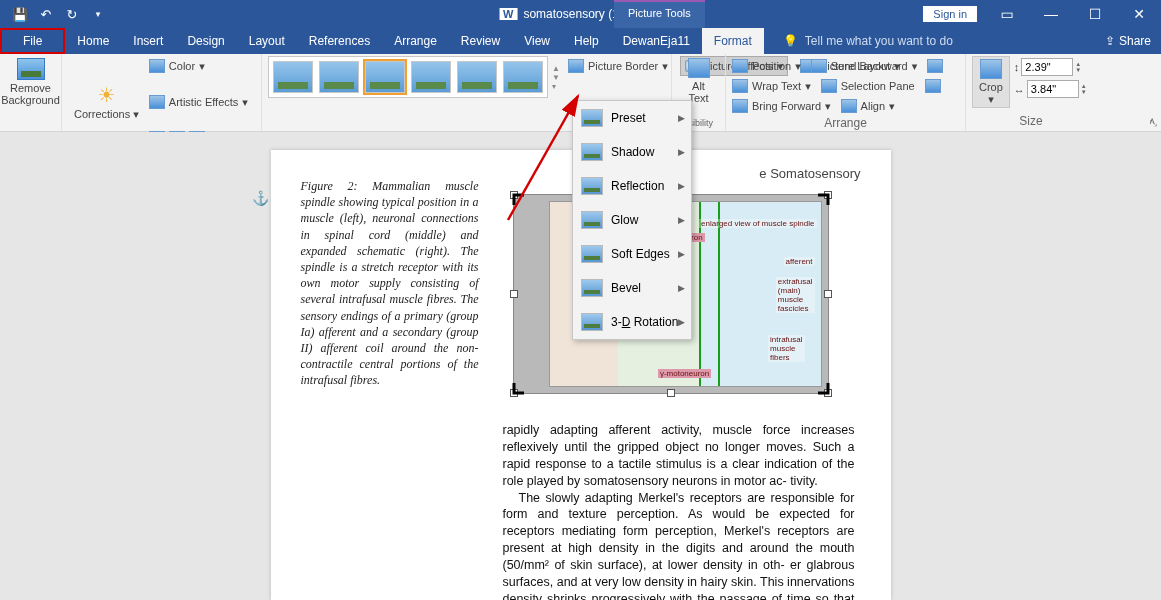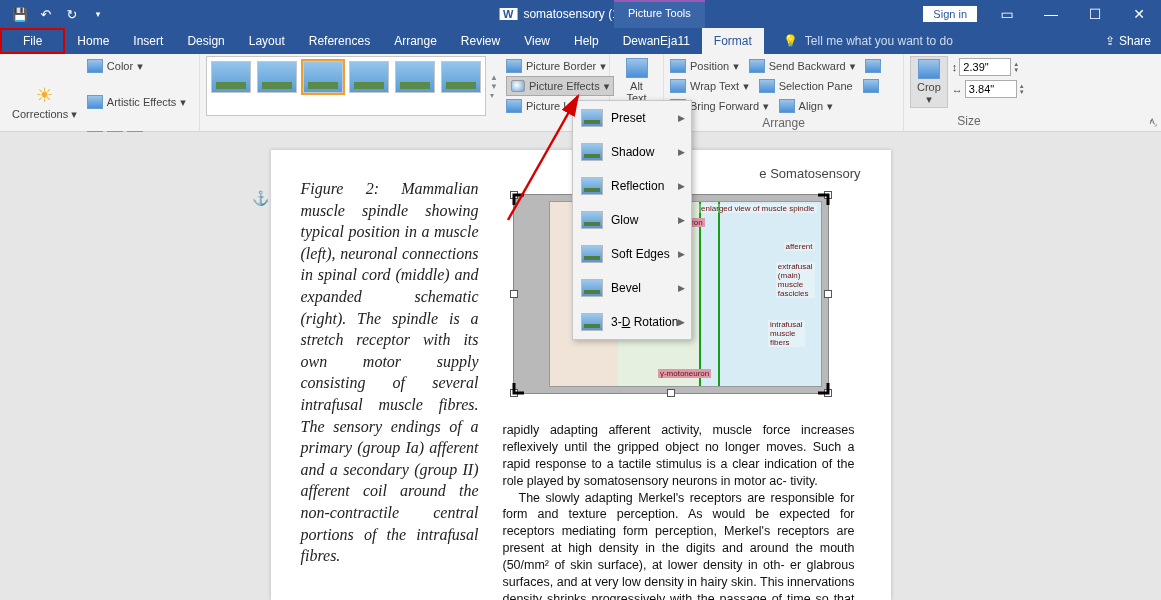--- a/index.html
+++ b/index.html
@@ -26,39 +26,39 @@
 .group-label { text-align: center; color: #666; font-size: 12px; padding-bottom: 1px; }
 .big-btn { display: flex; flex-direction: column; align-items: center; justify-content: center; gap: 2px; padding: 2px 6px; text-align: center; line-height: 1.1; }
 .icon-box { width: 28px; height: 22px; background: linear-gradient(#8ec5eb, #4a90d9); border: 1px solid #3a7bbf; position: relative; }
 .icon-box::after { content: ""; position: absolute; left: 3px; right: 3px; bottom: 2px; height: 6px; background: #4a7a3a; }
 .row { display: flex; align-items: center; gap: 4px; height: 20px; }
 .small-icon { width: 16px; height: 14px; background: linear-gradient(#9ec5e8,#4a90d9); border: 1px solid #6a9dcf; }
 .styles-gallery { display: flex; gap: 6px; padding: 4px; background: #fff; border: 1px solid #c7c7c7; }
 .style-thumb { width: 40px; height: 32px; background: linear-gradient(#95c5ec, #5a9cd6); border: 1px solid #c7c7c7; position: relative; }
 .style-thumb::after { content:""; position:absolute; left:4px; right:4px; bottom:3px; height:7px; background:#5a8a4a; }
 .style-thumb.sel { outline: 2px solid #f0a030; }
-.pic-opts { display: flex; flex-direction: column; gap: 0; padding-left: 4px; justify-content: space-between; }
+.pic-opts { display: flex; flex-direction: row; gap: 12px; padding-left: 4px; justify-content: space-between; }
 .opt-row { display: flex; align-items: center; gap: 4px; height: 20px; white-space: nowrap; }
 .opt-row.active { background: #cfcfcf; border: 1px solid #a9a9a9; padding: 0 4px; }
 .fx-icon { width:14px; height:12px; background: radial-gradient(circle at 40% 40%, #fff, #6aa0d8); border:1px solid #999; border-radius:2px; }
 .collapse-caret { position: absolute; right: 6px; bottom: 4px; color: #666; font-size: 10px; }
 .dim-input { width: 52px; height: 18px; border: 1px solid #ababab; background: #fff; font-size: 11px; padding: 0 3px; }
 
 .doc-area { position: absolute; top: 132px; left: 0; right: 0; bottom: 0; background: #e6e6e6; display: flex; justify-content: center; overflow: hidden; }
 .page { background: #fff; width: 620px; margin-top: 18px; padding: 28px 30px 10px 30px; box-shadow: 0 0 4px rgba(0,0,0,0.2); position: relative; }
 .pagemark { position: absolute; left: -18px; top: 40px; color: #5a7fb0; font-size: 14px; }
 .heading-partial { position: absolute; right: 30px; top: 16px; font-size: 13px; color: #444; }
-.caption { font-family: Georgia, serif; font-style: italic; font-size: 16px; text-align: justify; width: 178px; color: #222; line-height: 1.35; }
+.caption { font-family: Georgia, serif; font-style: italic; font-size: 12px; text-align: justify; width: 178px; color: #222; line-height: 1.35; }
 .image-sel { position: absolute; left: 242px; top: 44px; width: 316px; height: 200px; border: 1px solid #888; background: #b9b9b9; }
 .handle { position: absolute; width: 8px; height: 8px; border: 1px solid #555; background: #fff; }
 .crop { position: absolute; width: 14px; height: 14px; }
 .rot { position: absolute; left: 50%; top: -18px; width: 10px; height: 10px; border: 1px solid #666; border-radius: 50%; background: #fff; transform: translateX(-50%); }
 .inner-img { position: absolute; left: 35px; top: 6px; right: 6px; bottom: 6px; background: linear-gradient(90deg,#f0e4d8 25%, #e5f0e0 25% 55%, #d8ecf5 55%); border:1px solid #999; overflow:hidden; }
 .inner-img .vline { position:absolute; top:0; bottom:0; width:2px; background:#1a9e1a; }
-.inner-img .lbl { position:absolute; font-size:8px; color:#611; background:rgba(255,255,255,0.3); padding:0 2px; }
+.inner-img .lbl { position:absolute; font-size:8px; color:#611; background:rgba(255,255,255,0.3); padding:0 2px;margin-top:15px; }
 .body-text { position: absolute; left: 232px; top: 272px; width: 352px; font-family: Georgia, serif; font-size: 12.5px; text-align: justify; line-height: 1.35; color: #111; }
 .body-text p { margin-bottom: 0; }
 .indent { text-indent: 16px; }
 
 .fx-menu { position: absolute; left: 572px; top: 100px; width: 120px; background: #f3f3f3; border: 1px solid #c7c7c7; box-shadow: 2px 2px 6px rgba(0,0,0,0.25); z-index: 50; font-size: 12px; }
 .fx-item { display: flex; align-items: center; gap: 8px; padding: 8px 8px; position: relative; }
 .fx-thumb { width: 22px; height: 18px; background: linear-gradient(#9ec9ec,#5696d3); border:1px solid #bbb; position:relative; }
 .fx-thumb::after { content:""; position:absolute; left:2px; right:2px; bottom:2px; height:4px; background:#4f7d40; }
 .fx-arrow { position: absolute; right: 6px; color: #666; font-size: 9px; }
 
@@ -105,20 +105,27 @@
     <span>💡</span>
     <span>Tell me what you want to do</span>
   </div>
   <div class="share">
     <span>⇪</span>
     <span>Share</span>
   </div>
 </div>
 
 <div class="ribbon">
+  <div class="ribbon-group" style="width:62px">
+    <div class="big-btn">
+      <div class="icon-box"></div>
+      <span style="white-space:pre-line">Remove
+Background</span>
+    </div>
+  </div>
   <div class="ribbon-group" style="width:200px">
     <div style="display:flex;gap:4px">
       <div class="big-btn">
         <span style="font-size:20px;color:#f0b030">☀</span>
         <span><span>Corrections</span> ▾</span>
       </div>
       <div style="display:flex;flex-direction:column;gap:16px">
         <div class="row"><div class="small-icon"></div><span>Color</span> ▾</div>
         <div class="row"><div class="small-icon"></div><span>Artistic Effects</span> ▾</div>
         <div class="row">

